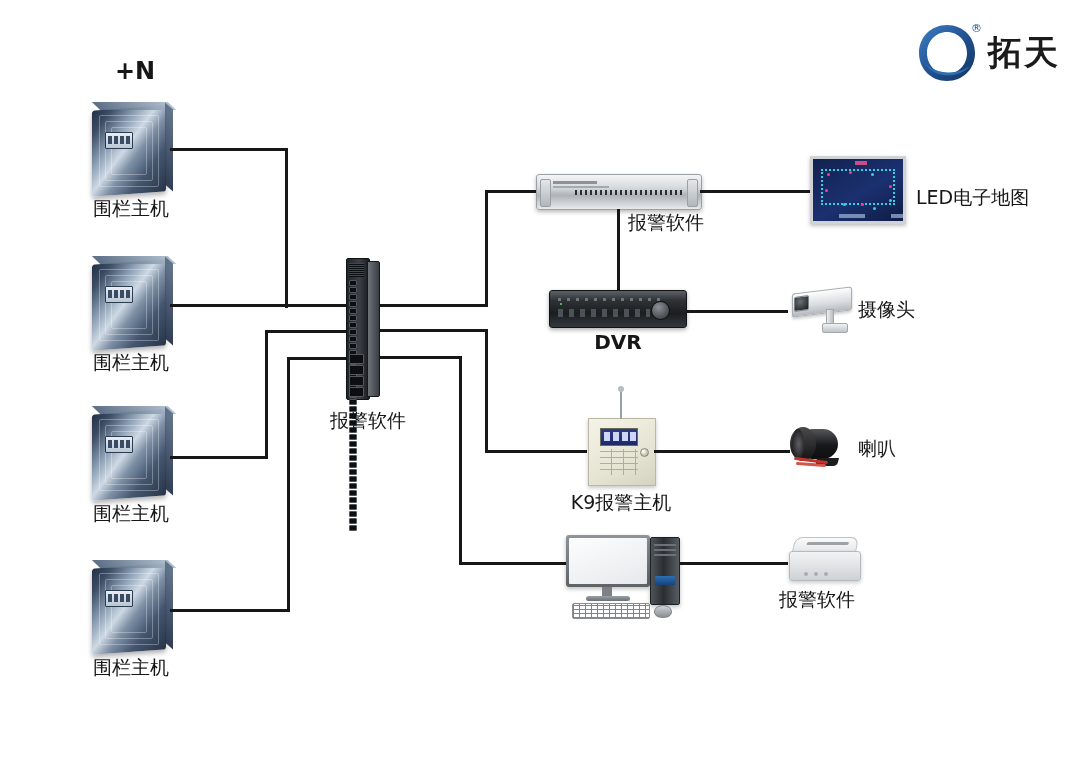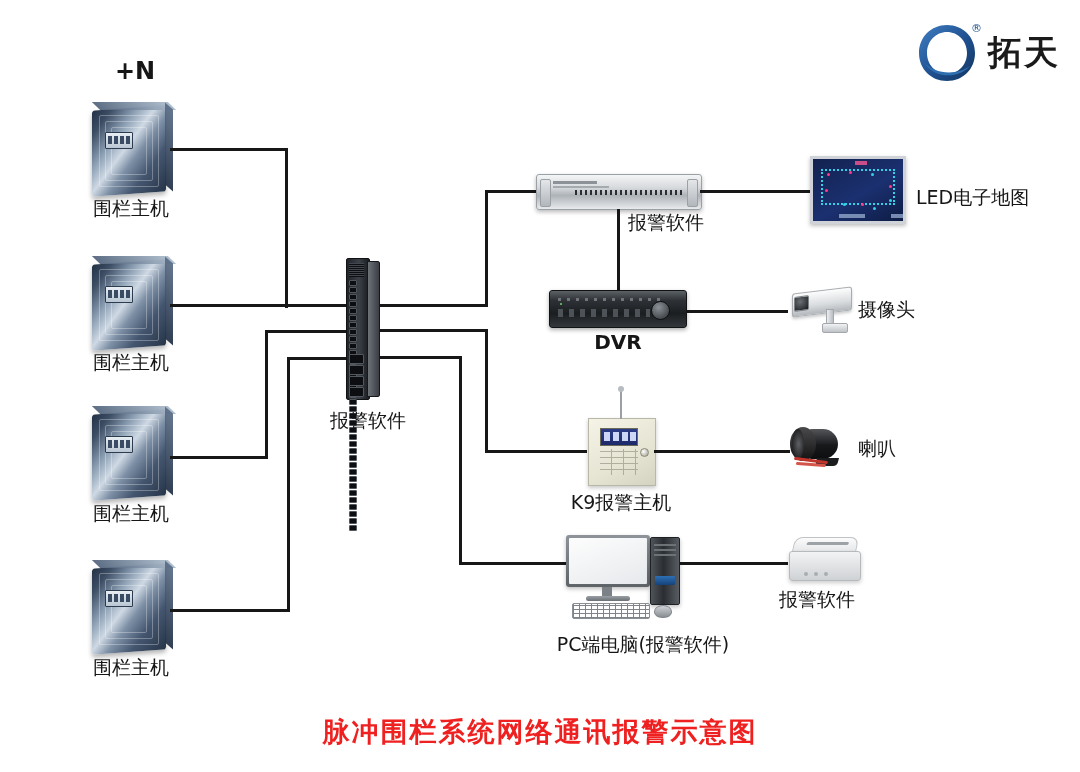--- a/index.html
+++ b/index.html
@@ -401,31 +401,29 @@
       </div>
     <div class="stand"></div>
       <div class="foot"></div>
     <div class="tower">
         <div class="bays"></div>
         <div class="pwr"></div>
       </div>
     <div class="kb"></div>
       <div class="mouse"></div>
   </div>
-  <div class="lbl cn center" style="left:643px;top:634px;">PC端电脑(报警软件)</div>
 
   <div class="wire wh" style="left:680px;top:562px;width:108px;"></div>
 
   <div class="prn" style="left:789px;top:537px;">
     <div class="top">
         <div class="slot"></div>
       </div>
     <div class="body">
         <div class="btn" style="left:14px;"></div>
         <div class="btn" style="left:24px;"></div>
         <div class="btn" style="left:34px;"></div>
       </div>
   </div>
   <div class="lbl cn" style="left:779px;top:589px;">报警软件</div>
 
-  <div class="title" style="left:540px;top:714px;">脉冲围栏系统网络通讯报警示意图</div>
 
 </div>
 
 </body></html>

